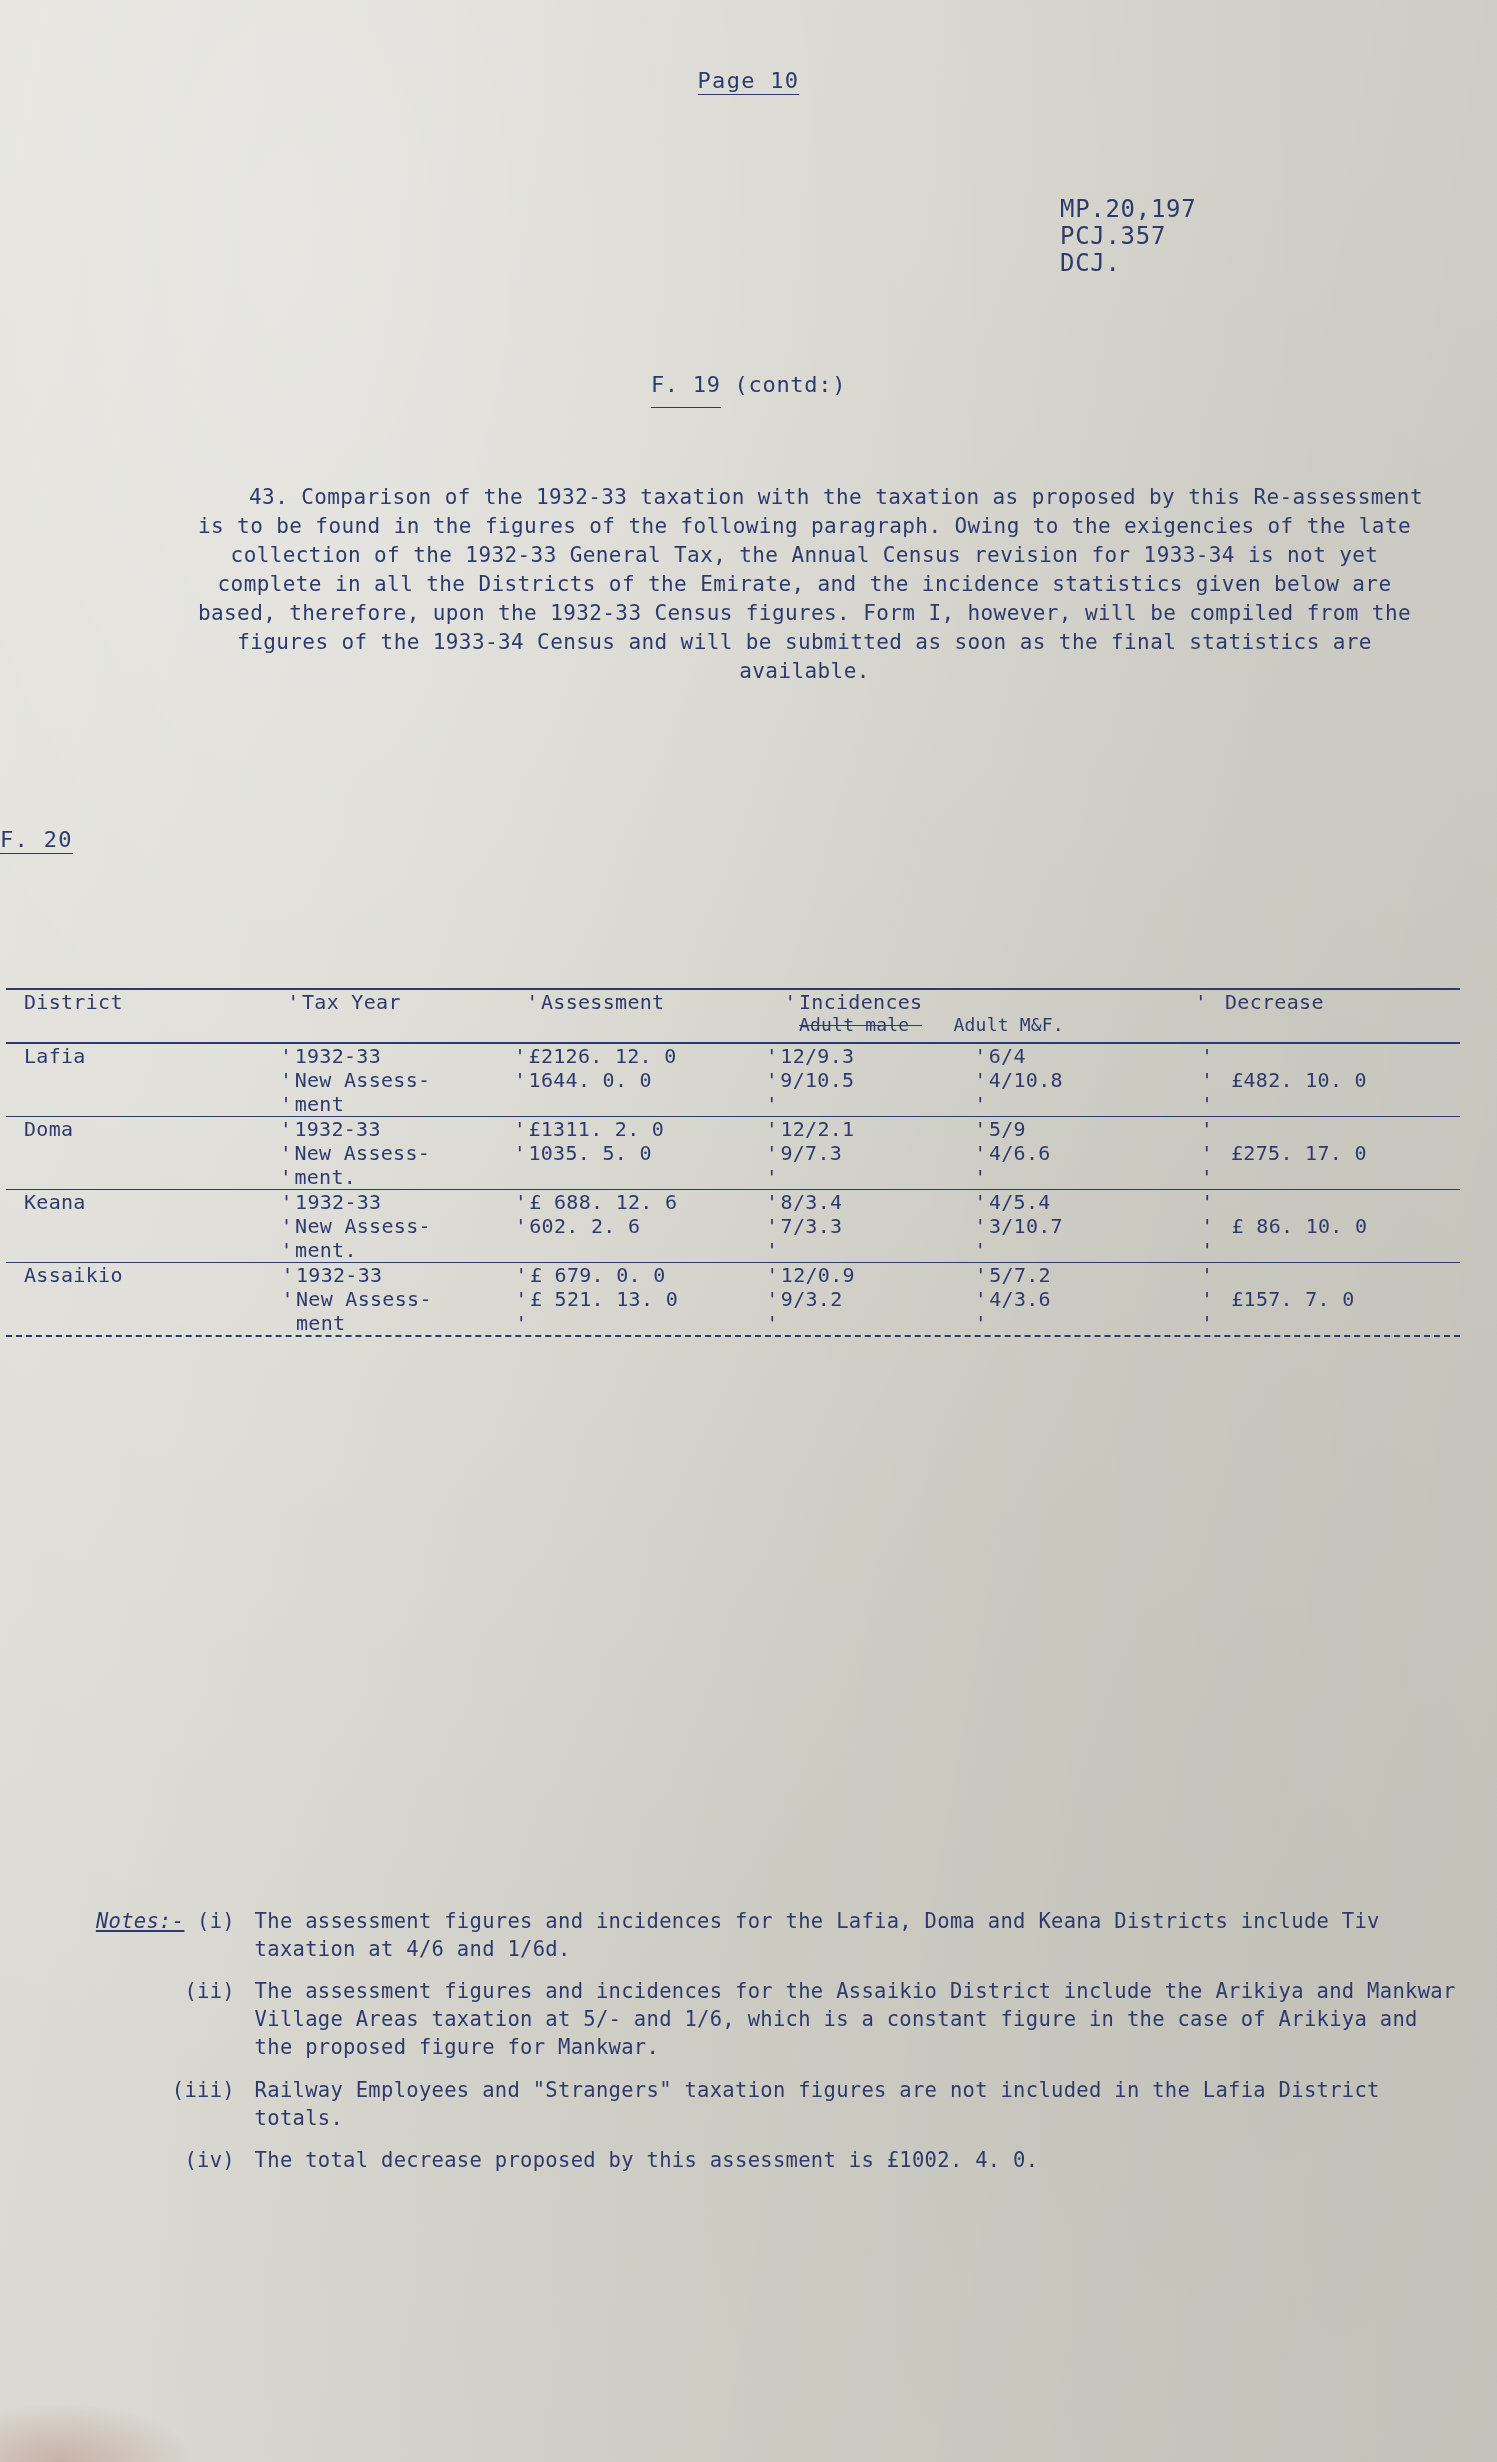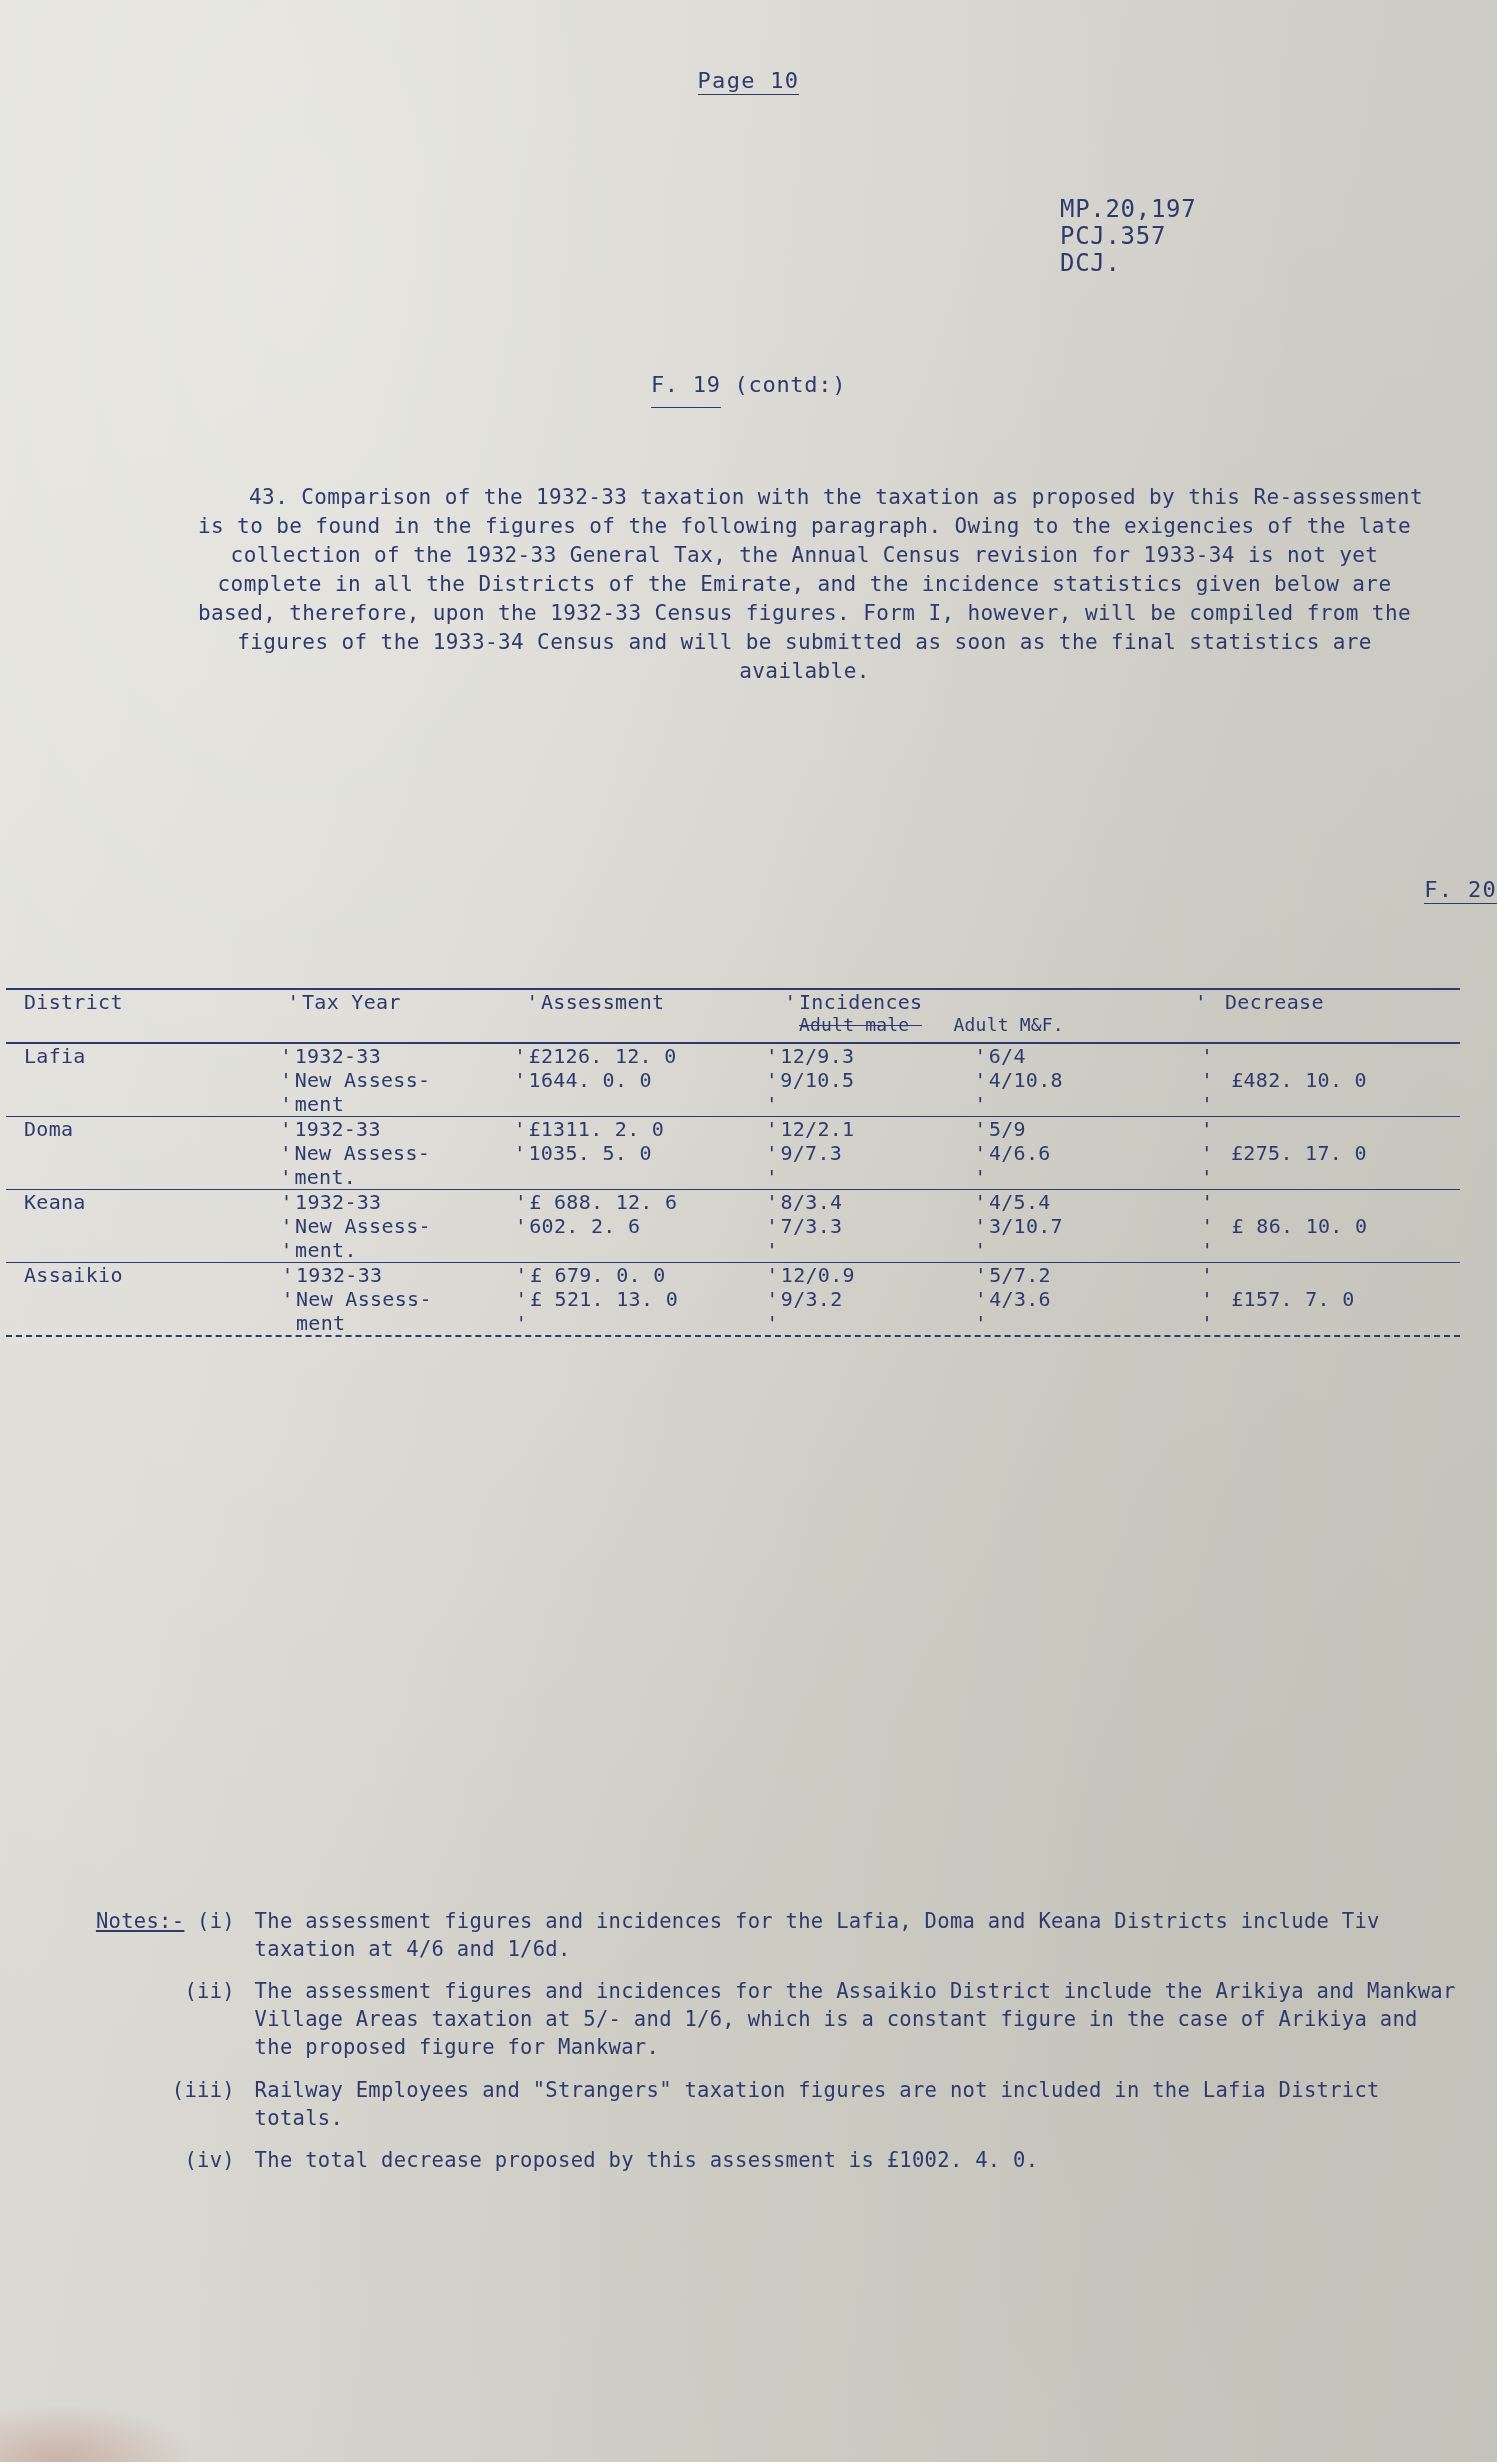--- a/index.html
+++ b/index.html
@@ -71,24 +71,24 @@
     left: 175px;
     width: 1259px;
     font-size: 21px;
     line-height: 29px;
     letter-spacing: 0.4px;
     text-align: center;
   }
   .para .indent { display: inline-block; width: 63px; }
   .form-title {
     position: absolute;
-    top: 877px;
+    top: 827px;
     left: 0;
     width: 1497px;
-    text-align: right;
+    text-align: left;
     font-size: 22px;
     letter-spacing: 1.3px;
   }
   .form-title span {
     border-bottom: 1.3px solid #2e3a6e;
     padding-bottom: 0.7px;
   }
 
   
   .tbl-wrap {
@@ -158,21 +158,21 @@
     display: flex;
     margin-bottom: 14.3px;
   }
   .note .tag {
     flex: 0 0 auto;
     width: 196px;
     text-align: right;
     padding-right: 19.6px;
     white-space: nowrap;
   }
-  .note .tag u { text-decoration: underline; }
+  .note .tag u { text-decoration: underline; font-style: italic; }
   .note .body { flex: 1 1 auto; }
   .note.first .tag { width: 196px; }
   .smudge {
     position: absolute;
     bottom: 0;
     left: 0;
     width: 196px;
     height: 59px;
     background: radial-gradient(ellipse at 30% 100%, rgba(150,60,40,0.25), rgba(150,60,40,0) 70%);
     pointer-events: none;

